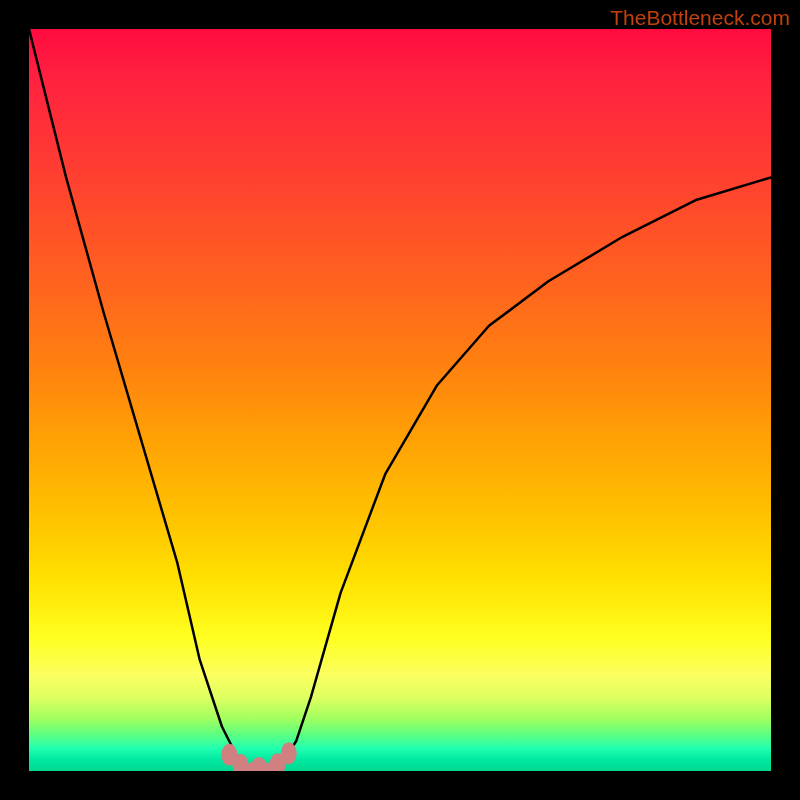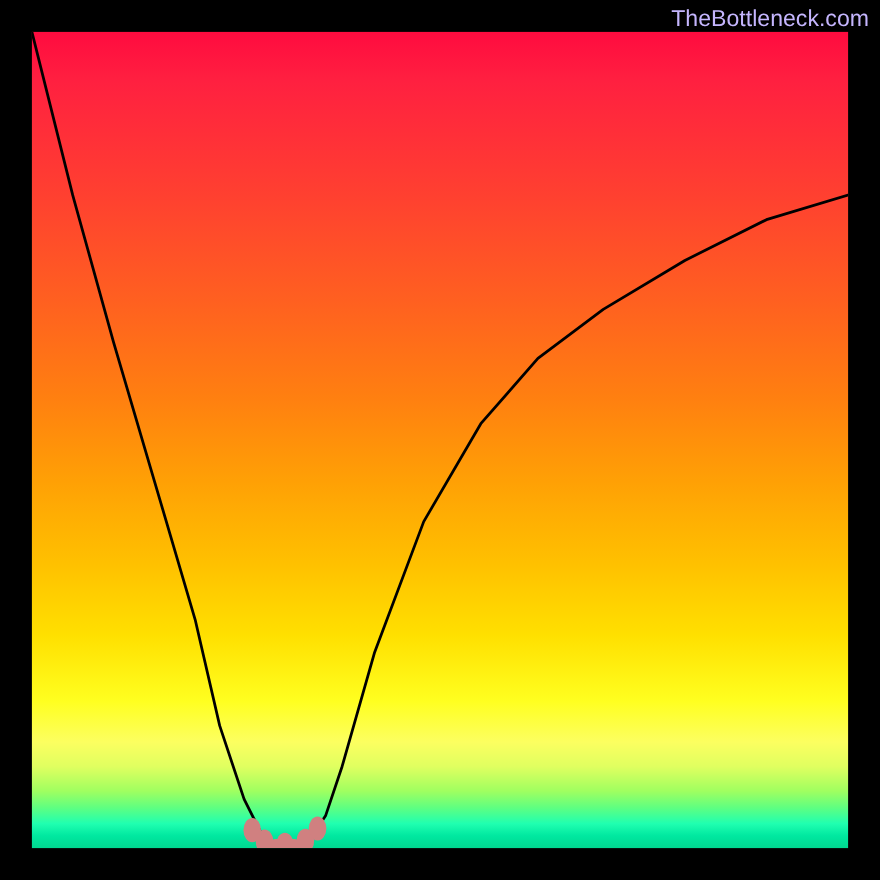--- a/index.html
+++ b/index.html
@@ -8,21 +8,21 @@
     height: 800px;
     background: #000;
     position: relative;
     font-family: Arial, sans-serif;
     overflow: hidden;
   }
   .watermark {
     position: absolute;
     top: 6px;
     right: 10px;
-    color: #c4b5fd;
+    color: #c2410c;
     font-size: 21px;
     font-weight: 500;
     z-index: 10;
   }
   .plot {
     position: absolute;
     top: 29px;
     left: 29px;
     width: 742px;
     height: 742px;

